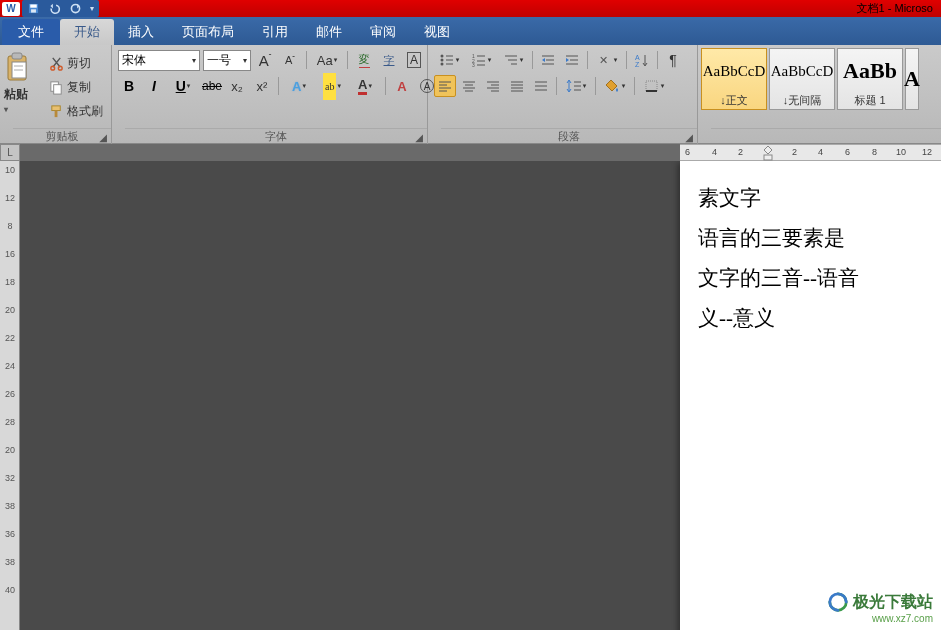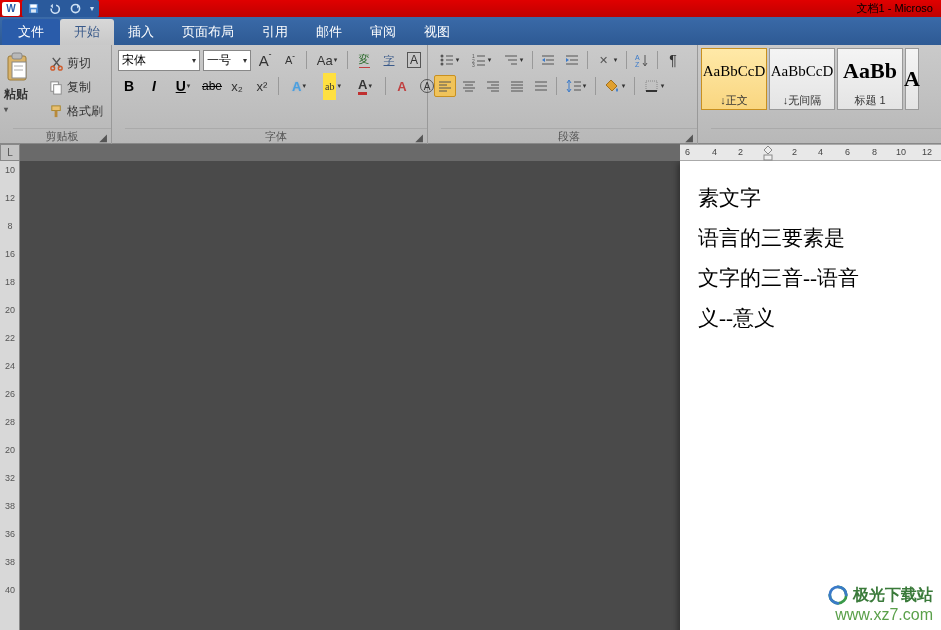--- a/index.html
+++ b/index.html
@@ -76,21 +76,21 @@
 .vtick { position: absolute; left: 4px; font-size: 9px; color: #555; width: 12px; text-align: center; }
 .canvas { position: absolute; left: 20px; top: 17px; right: 0; bottom: 0; background: #4a4a4a; overflow: hidden; }
 .page { position: absolute; left: 660px; top: 0; width: 400px; height: 600px; background: #fff; box-shadow: -2px 2px 6px rgba(0,0,0,0.4); padding: 18px 0 0 18px; }
 .page p { font-family: "SimSun", serif; font-size: 21px; color: #000; line-height: 1.9; white-space: nowrap; }
 
 
 .watermark { position: absolute; right: 8px; bottom: 6px; text-align: right; }
 .wm-logo { display: flex; align-items: center; justify-content: flex-end; gap: 4px; }
 .wm-swirl { width: 22px; height: 22px; }
 .wm-text { font-size: 16px; font-weight: bold; color: #3a7a3a; }
-.wm-url { font-size: 16px; color: #5aa04a; }
+.wm-url { font-size: 10px; color: #5aa04a; }
 </style>
 </head>
 <body>
 
 <div class="titlebar">
   <div class="win-icon">W</div>
   <div class="qat">
     <div class="qat-btn">
       <svg viewBox="0 0 16 16">
           <rect x="2" y="2" width="12" height="12" fill="#4a8ad4" stroke="#2a5a9a"></rect>

